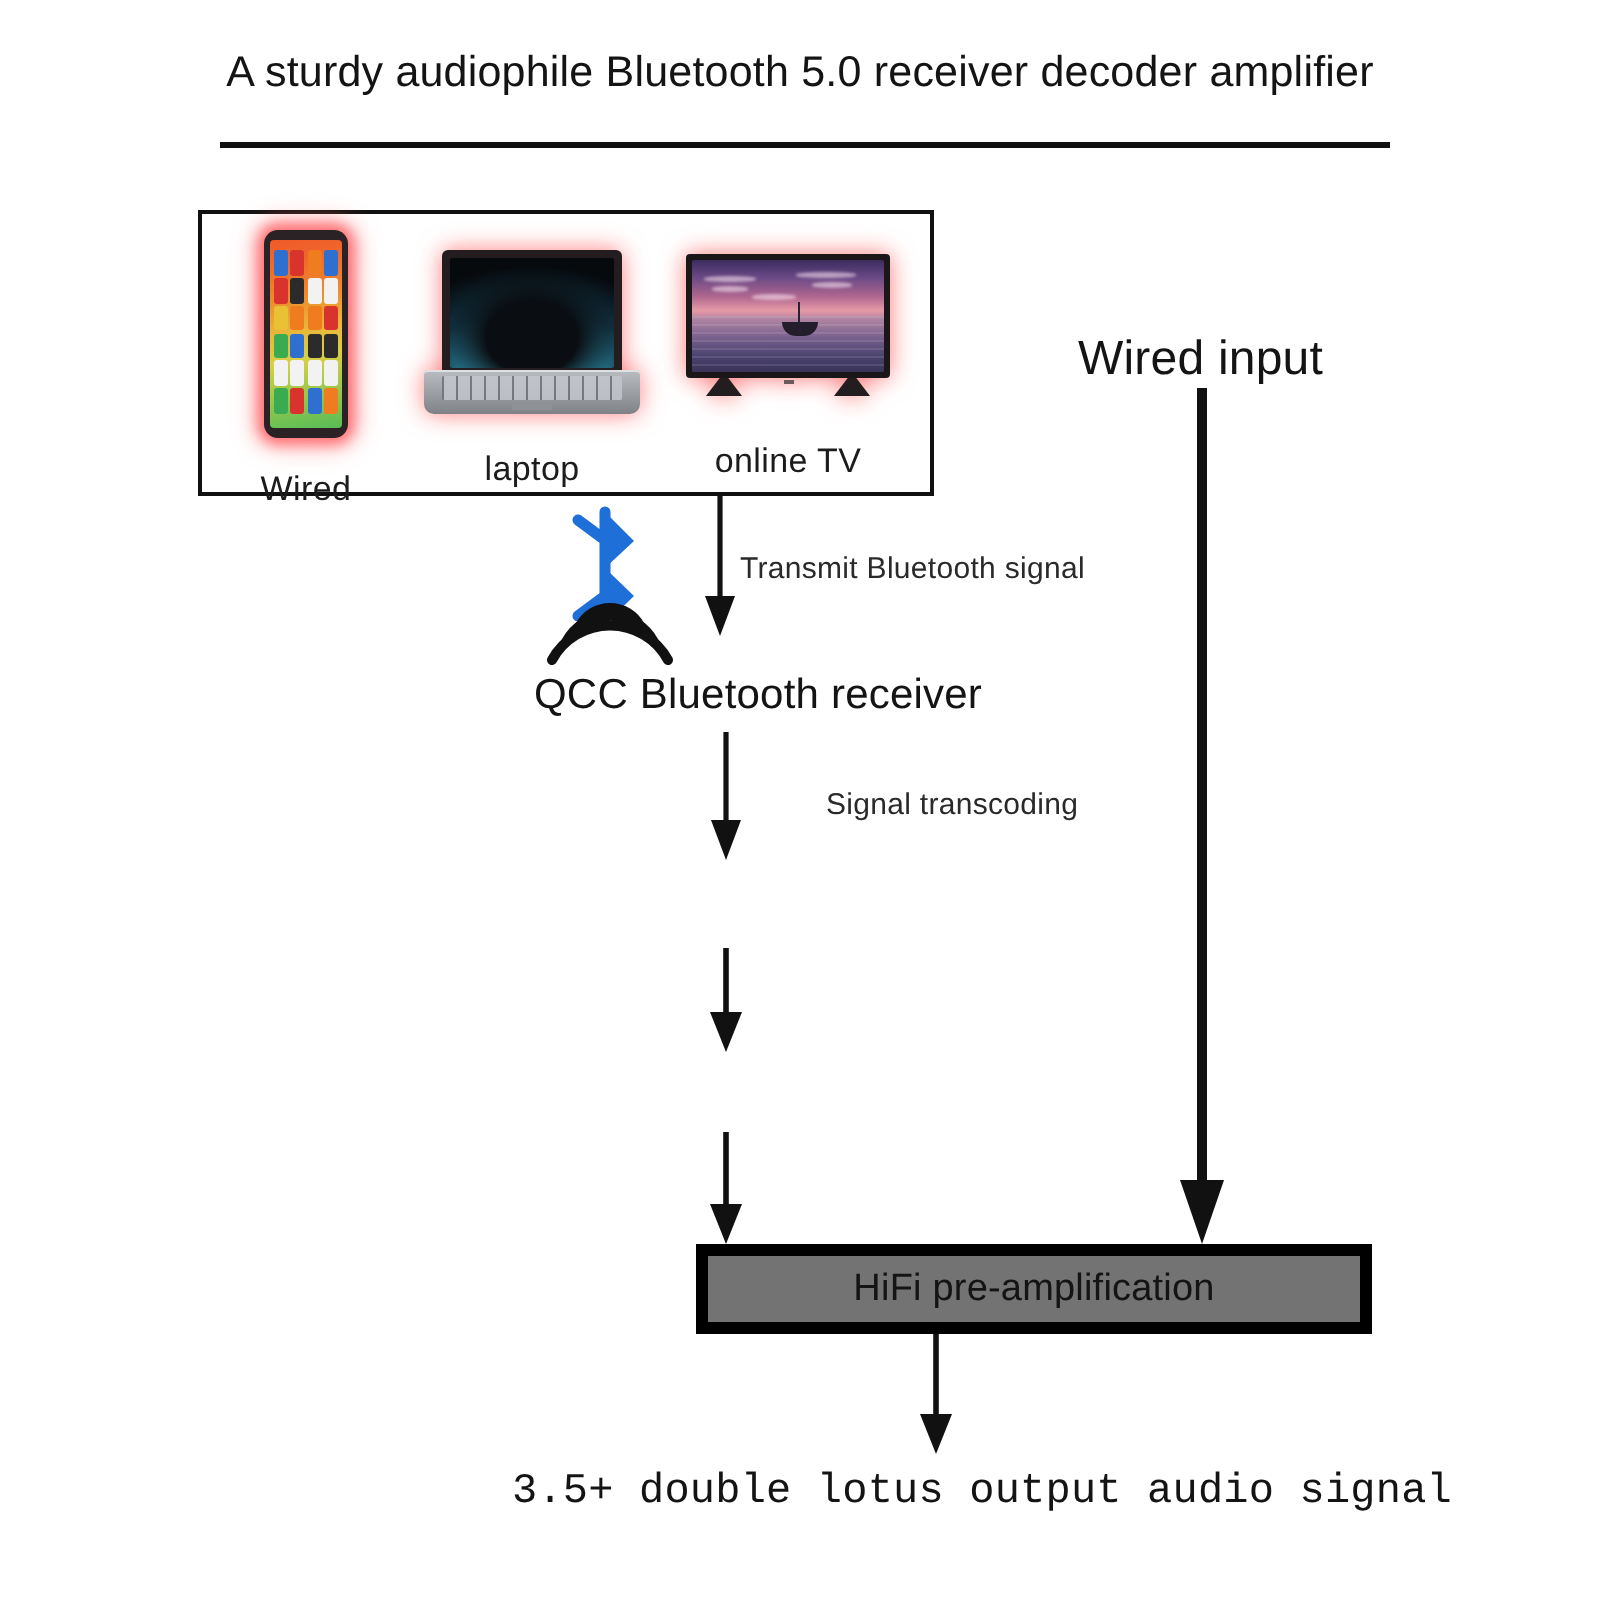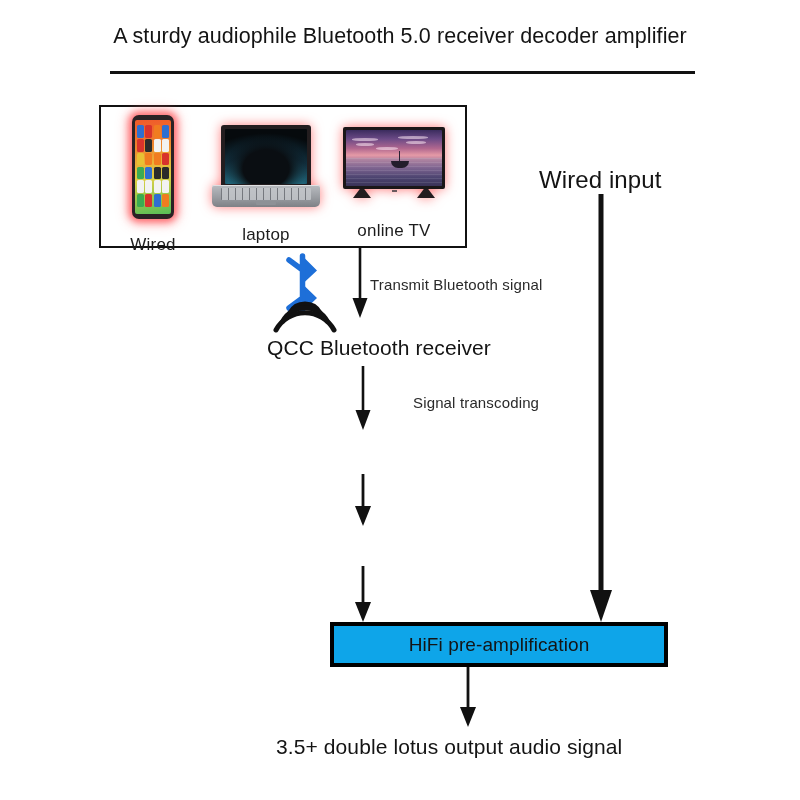--- a/index.html
+++ b/index.html
@@ -259,43 +259,43 @@
   .node {
     position: absolute;
     font-size: 21px;
     color: #141414;
     white-space: nowrap;
     letter-spacing: .1px;
   }
   #node-qcc    { left: 267px; top: 336px; }
   #node-dac    { left: 295px; top: 443px; }
   #node-auto   { left: 149px; top: 533px; }
-  #node-output { left: 276px; top: 735px; }
+  #node-output { left: 256px; top: 735px; font-family: Liberation Mono, monospace; }
   #node-wired  { left: 539px; top: 166px; font-size: 24px; }
 
   
   .edge-label {
     position: absolute;
     font-size: 15px;
     color: #2a2a2a;
     white-space: nowrap;
     letter-spacing: .15px;
   }
   #label-transmit { left: 370px; top: 276px; }
   #label-transcode { left: 377px; top: 394px; margin-left: 36px; }
 
   
   #hifi-box {
     position: absolute;
-    left: 330px;
+    left: 348px;
     top: 622px;
     width: 338px;
     height: 45px;
-    border: 4px solid #000000;
-    background: #0ea5e9;
+    border: 6px solid #000000;
+    background: #737373;
     box-sizing: border-box;
     display: flex;
     align-items: center;
     justify-content: center;
   }
   #hifi-label {
     font-size: 19px;
     color: #141414;
     letter-spacing: .1px;
   }

